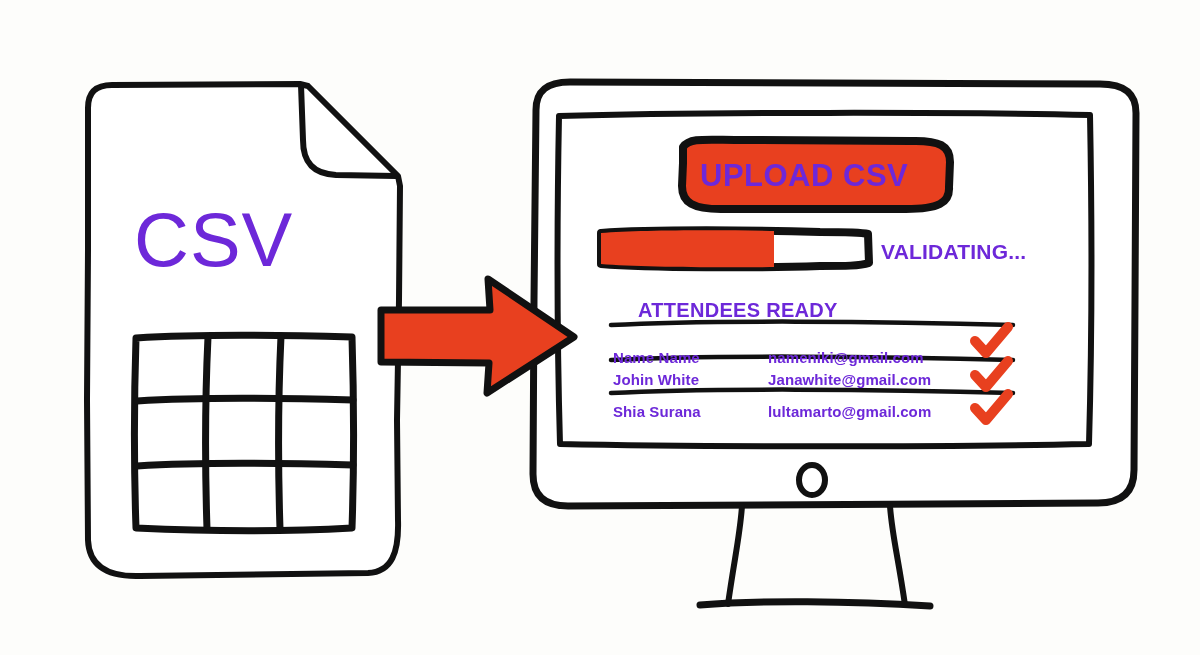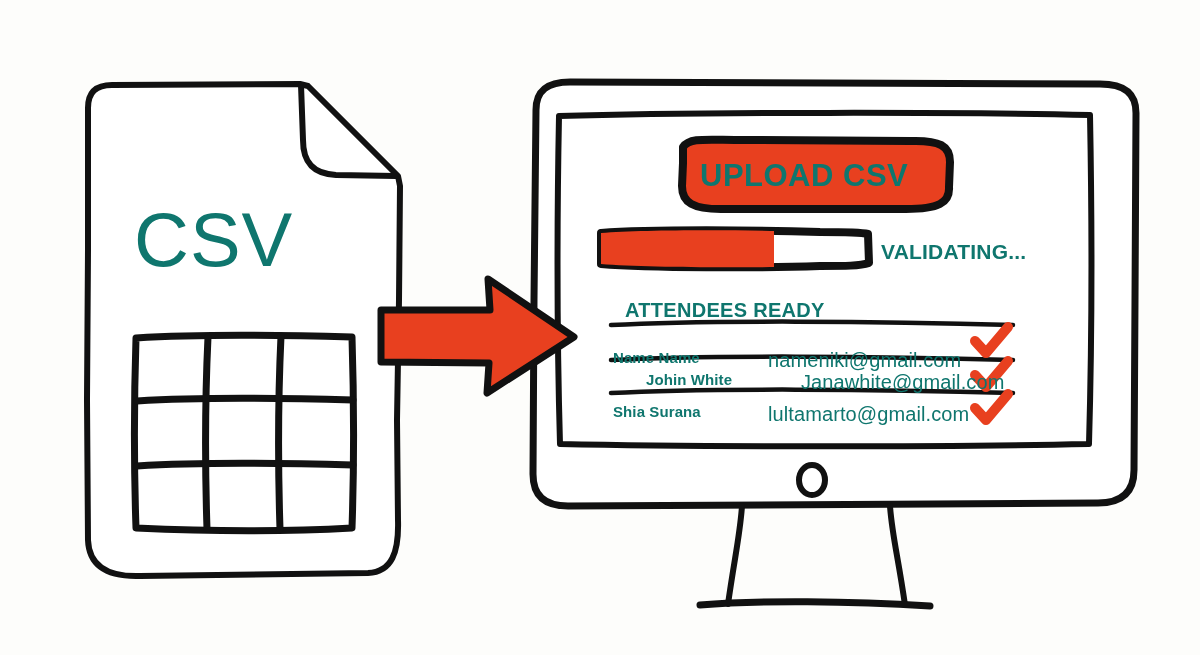--- a/index.html
+++ b/index.html
@@ -21,21 +21,21 @@
   #sketch {
     position: absolute;
     left: 0;
     top: 0;
     width: 1200px;
     height: 655px;
   }
   .overlay-text {
     position: absolute;
     white-space: nowrap;
-    color: #0f766e;
+    color: #6d28d9;
     pointer-events: none;
   }
   
   #csv-wordmark {
     left: 134px;
     top: 196px;
     font-size: 76px;
     font-weight: 400;
     letter-spacing: 1px;
     font-family: Liberation Sans, sans-serif;
@@ -52,38 +52,38 @@
   #validating-label {
     left: 881px;
     top: 240px;
     font-size: 21px;
     font-weight: 700;
     letter-spacing: 0.2px;
     text-align: center;
   }
   
   #attendees-heading {
-    left: 625px;
+    left: 638px;
     top: 299px;
     font-size: 20px;
     font-weight: 700;
     letter-spacing: 0.3px;
   }
   .row-name {
     font-size: 15px;
     font-weight: 700;
     letter-spacing: 0.1px;
   }
   .row-email {
-    font-size: 20px;
-    font-weight: 400;
+    font-size: 15px;
+    font-weight: 700;
     letter-spacing: 0.1px;
   }
   .r1 { top: 349px; }
-  .r2 { top: 371px; margin-left: 33px; }
+  .r2 { top: 371px; }
   .r3 { top: 403px; text-align: center; }
   .col-name  { left: 613px; }
   .col-email { left: 768px; }
 </style>
 </head>
 <body>
 
 <div id="stage">
 
   <svg id="sketch" viewBox="0 0 1200 655" xmlns="http://www.w3.org/2000/svg">

